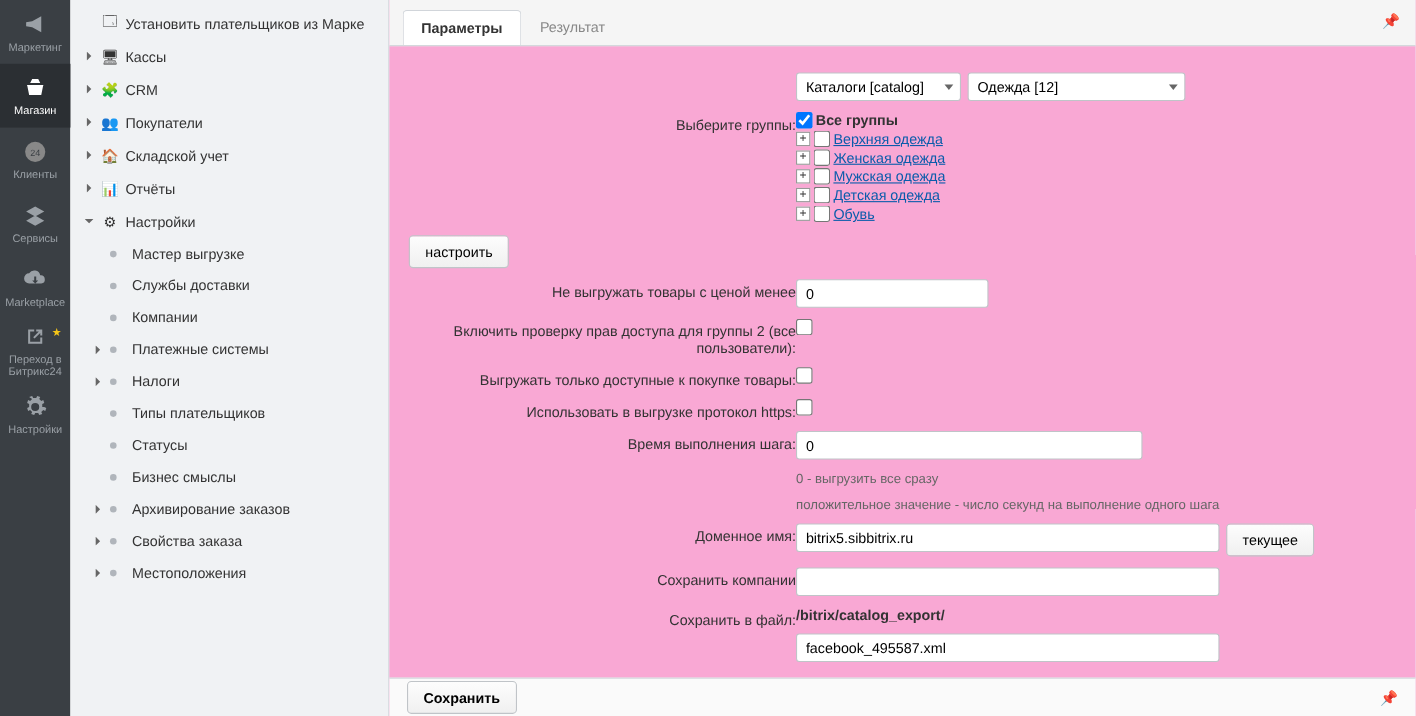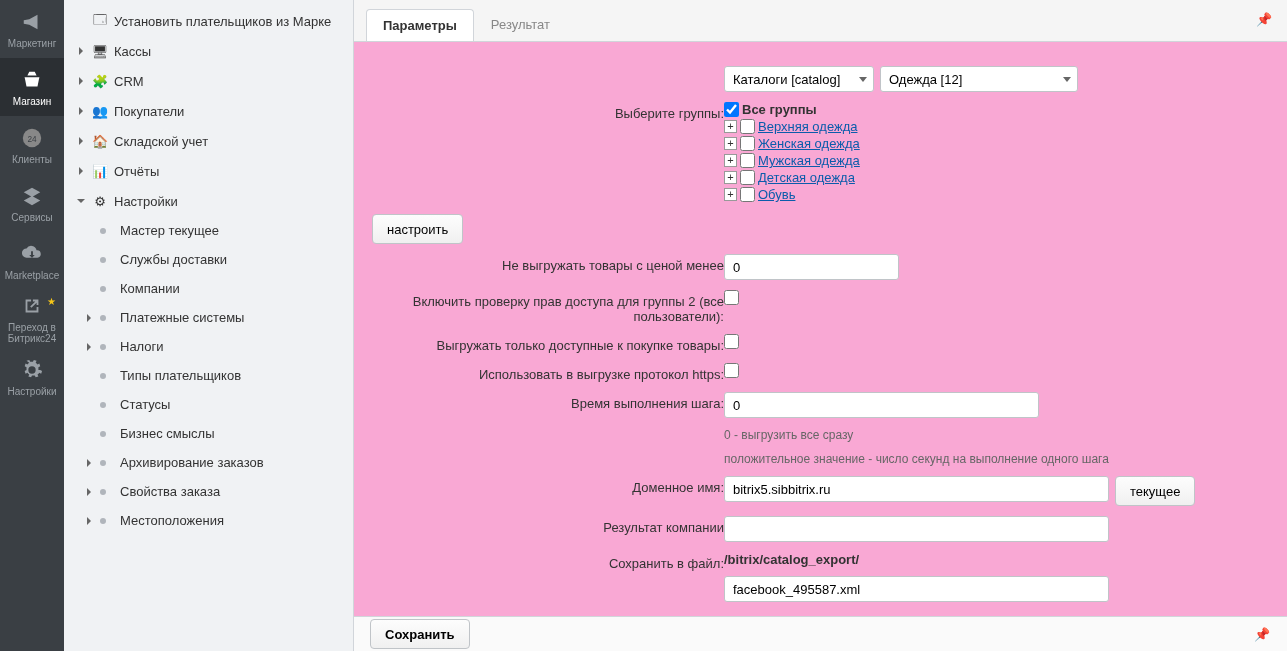--- a/index.html
+++ b/index.html
@@ -172,21 +172,21 @@
           <svg viewBox="0 0 8 8">
             <path d="M0 2l4 4 4-4z"></path>
           </svg>
         </span>
       <span class="tree-icon">⚙</span>
       <span>Настройки</span>
     </div>
 
     <div class="tree-item sub">
         <span class="tree-bullet"></span>
-        <span>Мастер текущее</span>
+        <span>Мастер выгрузке</span>
       </div>
     <div class="tree-item sub">
         <span class="tree-bullet"></span>
         <span>Службы доставки</span>
       </div>
     <div class="tree-item sub">
         <span class="tree-bullet"></span>
         <span>Компании</span>
       </div>
     <div class="tree-item sub">
@@ -347,21 +347,21 @@
 
       <div class="form-row">
         <div class="form-label">Доменное имя:</div>
         <div class="form-control">
           <input class="text-input" style="width: 385px;" value="bitrix5.sibbitrix.ru">
           <button class="btn">текущее</button>
         </div>
       </div>
 
       <div class="form-row">
-        <div class="form-label">Результат компании</div>
+        <div class="form-label">Сохранить компании</div>
         <div class="form-control">
             <input class="text-input" style="width: 385px;" value="">
           </div>
       </div>
 
       <div class="form-row">
         <div class="form-label">Сохранить в файл:</div>
         <div class="form-control" style="flex-direction:column;align-items:flex-start">
           <div class="path-text">/bitrix/catalog_export/</div>
           <input class="text-input" style="width: 385px;" value="facebook_495587.xml">

